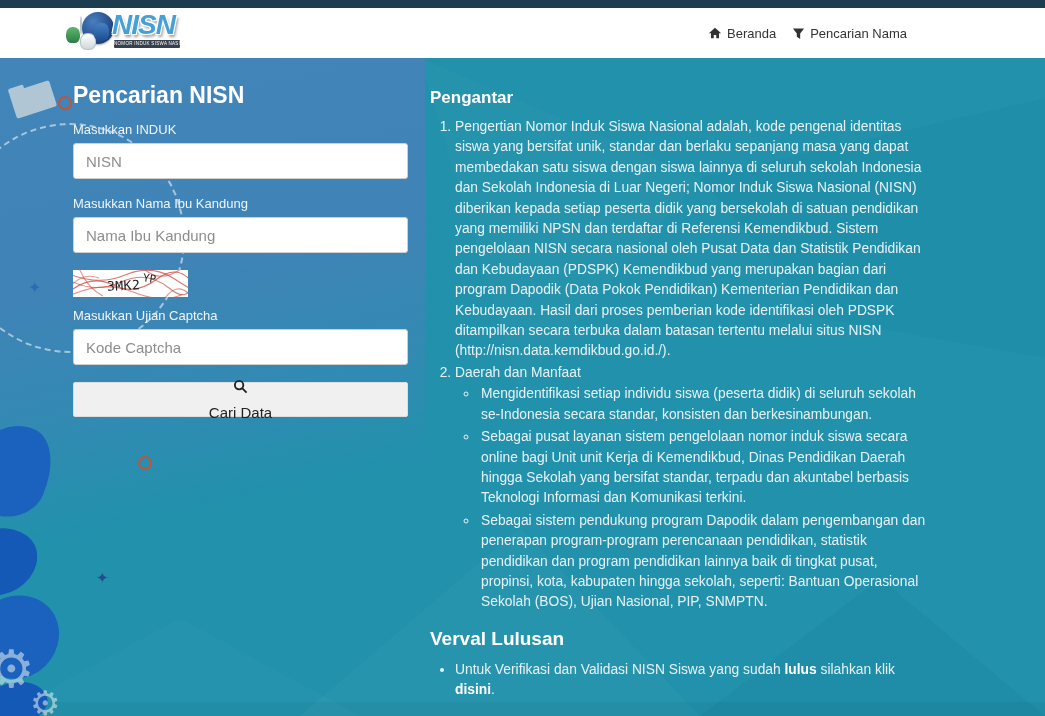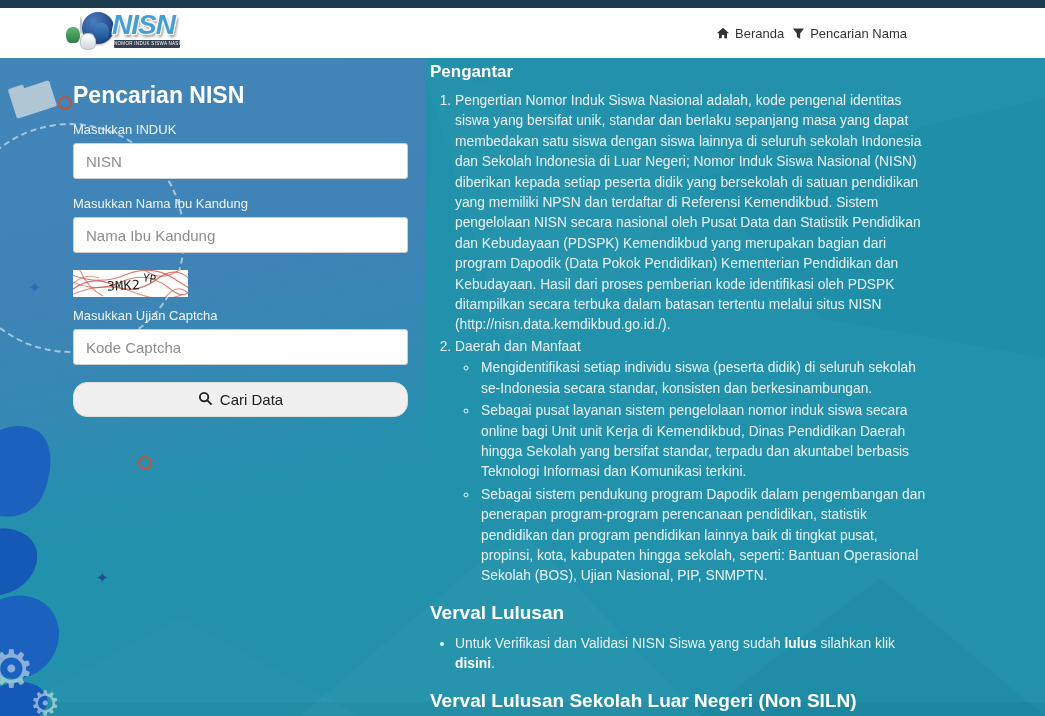--- a/index.html
+++ b/index.html
@@ -41,21 +41,21 @@
     font-size:28px; font-weight:bold; font-style:italic;
     color:#45a0d8; letter-spacing:-1px;
     text-shadow:1px 1px 0 #fff,-1px -1px 0 #fff,1px -1px 0 #fff,-1px 1px 0 #fff,2px 3px 3px rgba(0,0,0,.4);
   }
   .logo-band {
     position:absolute; left:48px; top:29px; width:66px; height:8px;
     background:#36414d; border-radius:1px; color:#fff;
     font-size:4.5px; line-height:8px; text-align:center; letter-spacing:.3px;
     white-space:nowrap; overflow:hidden;
   }
-  nav { display:flex; align-items:flex-end; gap:8px; }
+  nav { display:flex; align-items:flex-end; gap:16px; }
   .nav-item {
     display:flex; align-items:center; gap:5px;
     font-size:13px; color:#333; cursor:pointer; text-decoration:none;
   }
   .nav-item svg { display:block; }
   
   .main { display:flex; position:relative; height:658px; }
   .bg-facets { position:absolute; inset:0; pointer-events:none; z-index:0; }
   aside {
     width:425px; flex:0 0 425px; position:relative; z-index:2;
@@ -67,24 +67,24 @@
   .text-input {
     width:335px; height:36px; border:1px solid #cfcfcf; border-radius:3px;
     padding:0 12px; font-size:15px; color:#444; margin-bottom:17px;
     font-family:"Liberation Sans", sans-serif; position:relative; z-index:2;
     outline:none; display:block; background:#fff;
   }
   .text-input::placeholder { color:#8d8d8d; }
   .captcha-box { margin:2px 0 11px 0; position:relative; z-index:2; width:115px; height:27px; display:block; }
   .search-btn {
     width:335px; height:35px; margin-top:3px;
-    background:#f0f0f0; border:1px solid #ddd; border-radius:14px;
+    background:#f0f0f0; border:1px solid #ddd; border-radius:2px;
     font-size:15px; color:#222; cursor:pointer;
     display:flex; align-items:center; justify-content:center; gap:7px;
-    font-family:"Liberation Sans", sans-serif; position:relative; z-index:2;
+    font-family:"Liberation Sans", sans-serif; position:relative; z-index:2;flex-direction:column;
   }
   
   .deco { position:absolute; pointer-events:none; }
   .dashed-circle {
     left:-45px; top:65px; width:230px; height:230px; border-radius:50%;
     border:2px dashed rgba(235,242,246,.6); z-index:1;
   }
   .folder-shape {
     left:12px; top:28px; width:42px; height:27px; background:#ccd7dd; opacity:.8;
     border-radius:2px; transform:rotate(-18deg); z-index:1;
@@ -102,21 +102,21 @@
   .red-ring-2 { left:138px; top:398px; }
   .blob { background:#1a62bd; z-index:1; }
   .blob-1 { left:-30px; top:365px; width:80px; height:95px; border-radius:58% 42% 55% 45% / 55% 60% 40% 45%; transform:rotate(24deg); }
   .blob-2 { left:-34px; top:470px; width:72px; height:66px; border-radius:45% 55% 60% 40% / 50% 45% 55% 50%; transform:rotate(-12deg); background:#1459b6; }
   .blob-3 { left:-26px; top:535px; width:84px; height:86px; border-radius:55% 45% 50% 50% / 60% 50% 50% 40%; transform:rotate(35deg); }
   .blob-4 { left:-22px; top:625px; width:70px; height:46px; border-radius:50% 50% 60% 40% / 55% 55% 45% 45%; transform:rotate(-18deg); background:#1459b6; }
   .gear { color:rgba(232,240,243,.55); line-height:1; z-index:1; }
   .gear-1 { left:-12px; top:585px; font-size:52px; }
   .gear-2 { left:30px; top:628px; font-size:34px; }
   
-  section.content { position:relative; z-index:2; padding:4px 0 0 5px; width:505px; }
+  section.content { position:relative; z-index:2; padding:30px 0 0 5px; width:505px; }
   .h-pengantar { font-size:17px; font-weight:bold; color:#fff; margin-bottom:9px; }
   .h-verval { font-size:19px; font-weight:bold; color:#fff; margin:15px 0 10px 0; }
   ol.main-list { padding-left:25px; font-size:13.8px; line-height:20.4px; }
   ol.main-list > li { margin-bottom:1px; }
   ul.sub-list { list-style-type:circle; padding-left:24px; margin-top:1px; }
   ul.sub-list > li { margin-bottom:2px; padding-left:2px; }
   ul.bullet-list { list-style-type:disc; padding-left:25px; font-size:13.8px; line-height:20.4px; }
   .bold { font-weight:bold; color:#ffffff; }
   .link { font-weight:bold; color:#fff; cursor:pointer;text-align:right; }
 </style>

